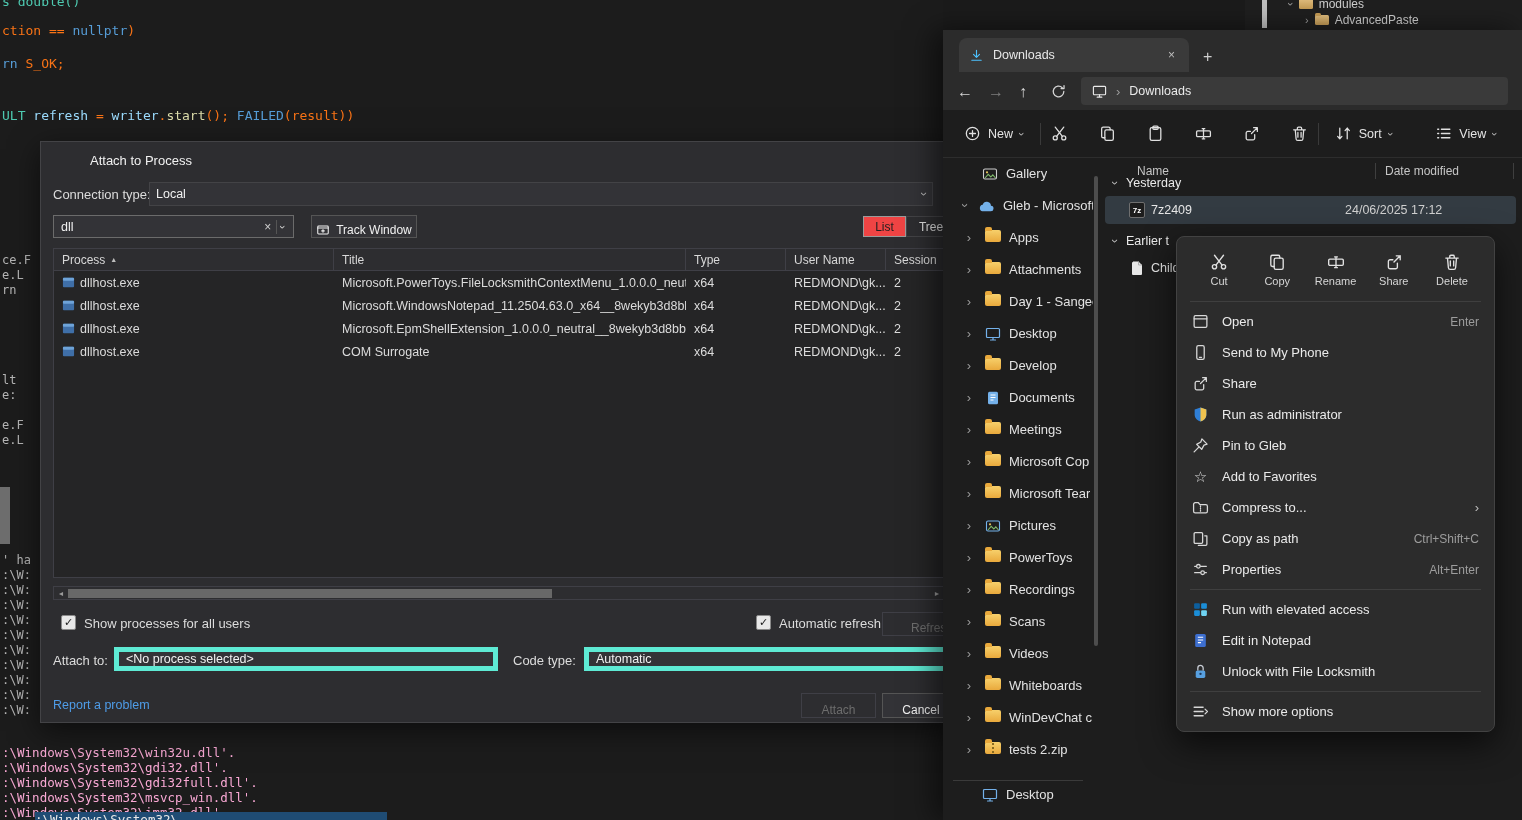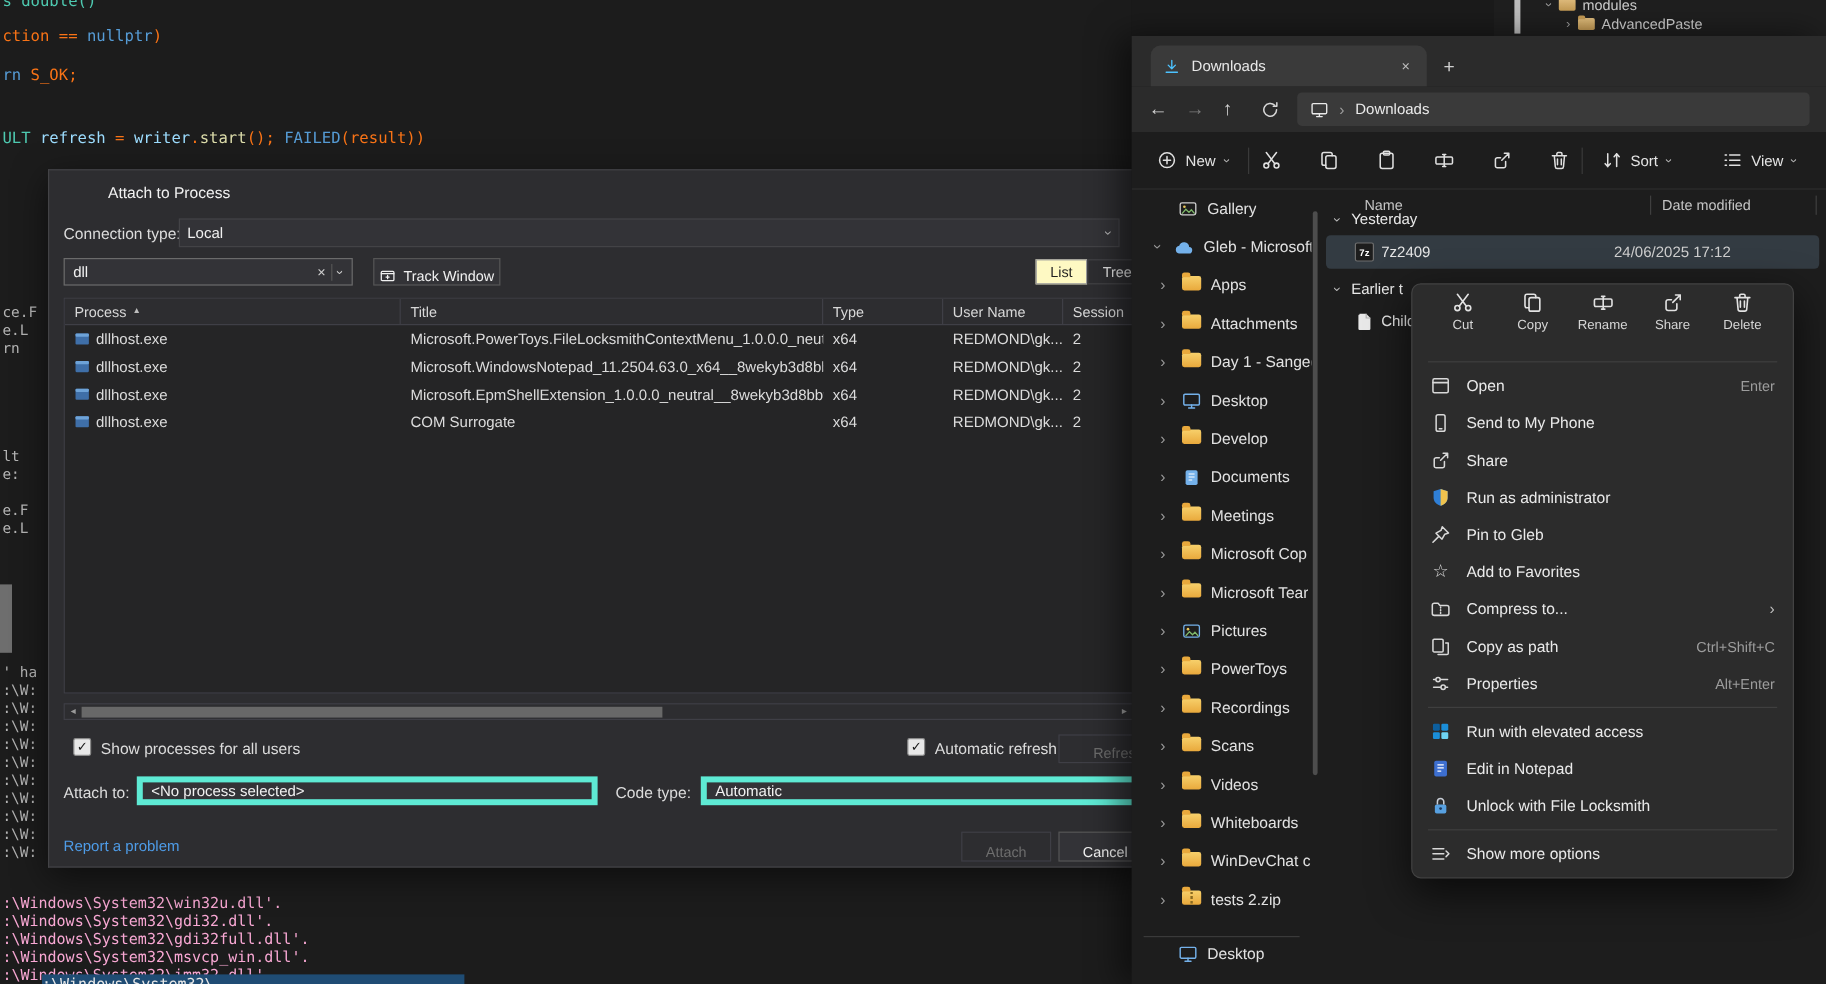--- a/index.html
+++ b/index.html
@@ -32,21 +32,21 @@
     padding:0 6px;color:#f1f1f1;font-size:12.5px}
   .dd .dd-arrow{margin-left:auto;color:#b8b8b8;font-size:12px}
   .search{left:12px;top:73px;width:241px;height:23px;background:#333337;border:1px solid #6b6b6b;
     display:flex;align-items:center;padding:0 4px 0 7px;font-size:12.5px}
   .search .sx{margin-left:auto;color:#cfcfcf;padding:0 5px;font-size:12px}
   .search .ssep{width:1px;height:14px;background:#555}
   .search .sv{color:#cfcfcf;padding:0 4px;font-size:11px}
   .btn{display:flex;align-items:flex-end;justify-content:center;background:#333337;border:1px solid #555;
     color:#f1f1f1;font-size:12px}
   .btn.disabled{background:#2d2d30;border-color:#3f3f46;color:#6d6d6d}
-  .seg-on{left:822px;top:74px;width:43px;height:21px;background:#fef9c3;color:#1f1f1f;border:1px solid #9a9a9a;
+  .seg-on{left:822px;top:74px;width:43px;height:21px;background:#ef4444;color:#1f1f1f;border:1px solid #9a9a9a;
     display:flex;align-items:center;justify-content:center;font-size:12px}
   .seg-off{left:865px;top:74px;width:50px;height:21px;background:#2d2d30;color:#e0e0e0;border:1px solid #434346;
     display:flex;align-items:center;justify-content:center;font-size:12px}
   .tbl{left:12px;top:106px;width:892px;height:330px;background:#252526;border:1px solid #3f3f46;overflow:hidden}
   .tbl-head{display:flex;height:22px;background:#2d2d30;border-bottom:1px solid #3f3f46;color:#d8d8d8;font-size:12px}
   .th{display:flex;align-items:center;padding:0 8px;border-right:1px solid #3f3f46;overflow:hidden;white-space:nowrap}
   .tr{display:flex;height:23px;align-items:center;font-size:12.5px;color:#dcdcdc}
   .td{display:flex;align-items:center;gap:5px;padding:0 8px;overflow:hidden;white-space:nowrap;height:100%}
   .c-proc{width:280px}.c-title{width:352px}.c-type{width:100px}.c-user{width:100px}.c-sess{flex:1}
   .sort-arrow{font-size:7px;color:#bdbdbd;margin-left:5px}
@@ -108,21 +108,21 @@
   .grp-chev{color:#bdbdbd;font-size:12px}
   .file-row{position:absolute;display:flex;align-items:center;gap:6px;height:28px;font-size:12.5px;color:#e6e6e6}
   .file-row.sel{background:#333b42;border-radius:4px}
   .zico{display:inline-flex;width:16px;height:16px;background:#1d1d1d;border:1px solid #6f6f6f;color:#fff;
     font-size:8px;font-weight:bold;align-items:center;justify-content:center;border-radius:2px;flex:none}
   .f-date{position:absolute;left:240px;color:#cfcfcf}
 
   
   #cmenu{position:absolute;left:1176px;top:236px;width:319px;background:#2c2c2c;border:1px solid #424242;
     border-radius:8px;box-shadow:0 12px 34px rgba(0,0,0,.65);padding:4px;z-index:50;font-size:13px;color:#eaeaea}
-  .quick{height:56px;display:flex;justify-content:space-between;align-items:flex-start;padding:2px 12px 0}
+  .quick{height:56px;display:flex;justify-content:space-between;align-items:center;padding:2px 12px 0}
   .quick-item{display:flex;flex-direction:column;align-items:center;gap:4px;font-size:11px;color:#d6d6d6;width:52px}
   .quick-item .qic{width:18px;height:18px;color:#e2e2e2}
   .menu-sep{height:1px;background:#3f3f3f;margin:4px 9px}
   .menu-item{display:flex;align-items:center;height:31px;padding:0 11px;gap:13px;border-radius:4px}
   .mi-ic{width:17px;height:17px;color:#d8d8d8;display:flex;flex:none}
   .mi-label{flex:1;white-space:nowrap;overflow:hidden}
   .mi-short{color:#9d9d9d;font-size:12px}
   .mi-sub{color:#bdbdbd;font-size:13px}
 
   

